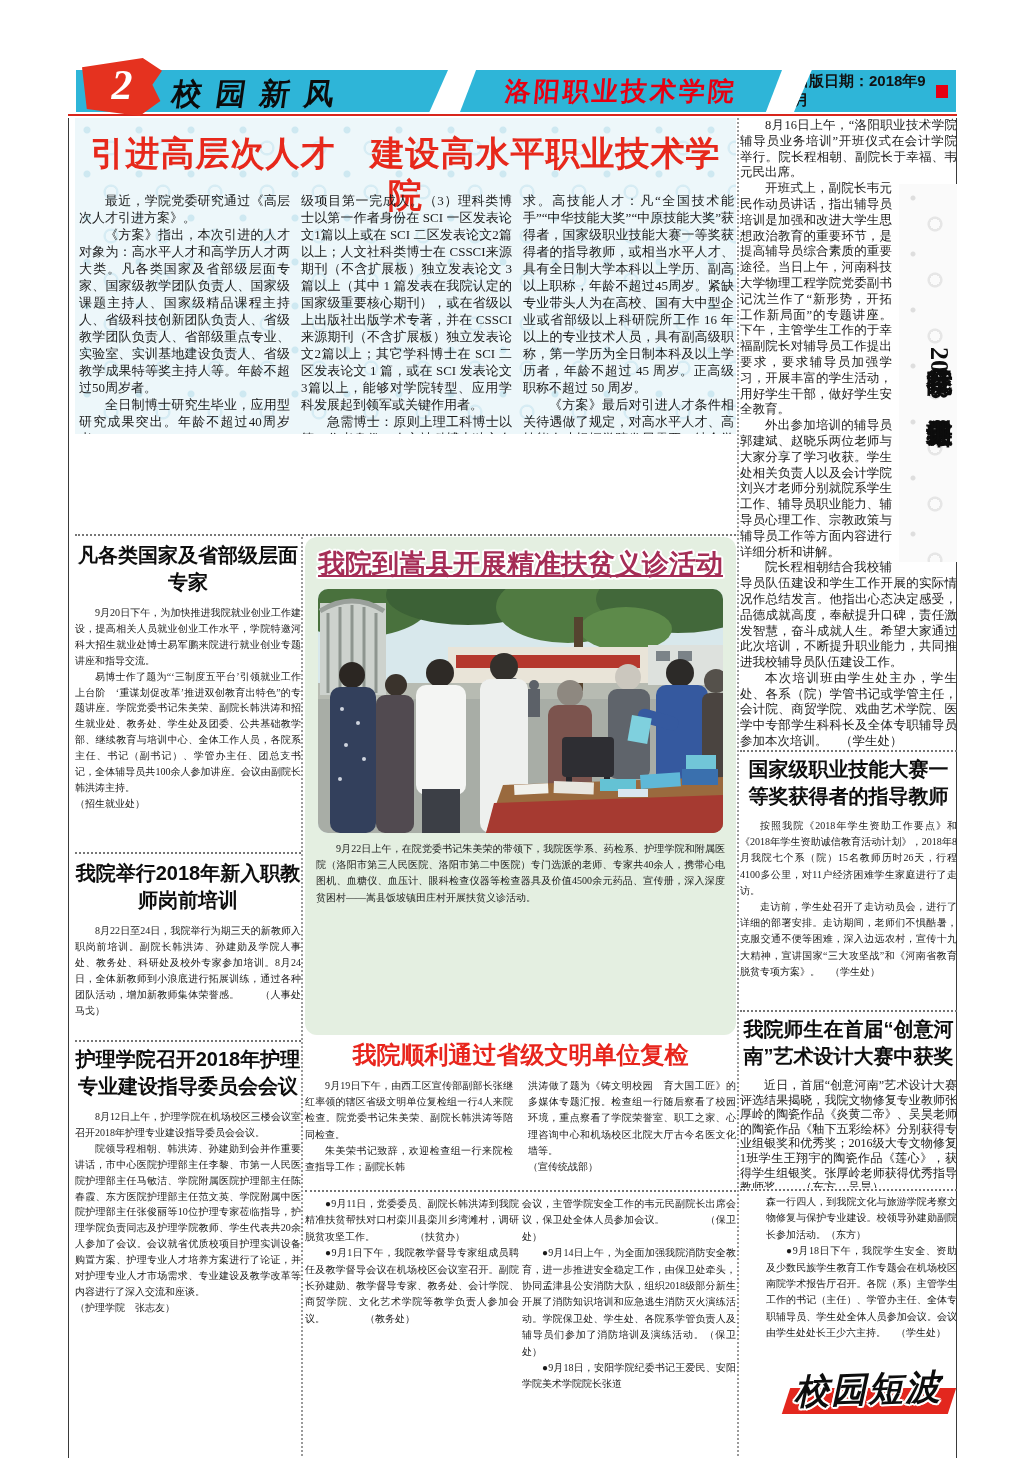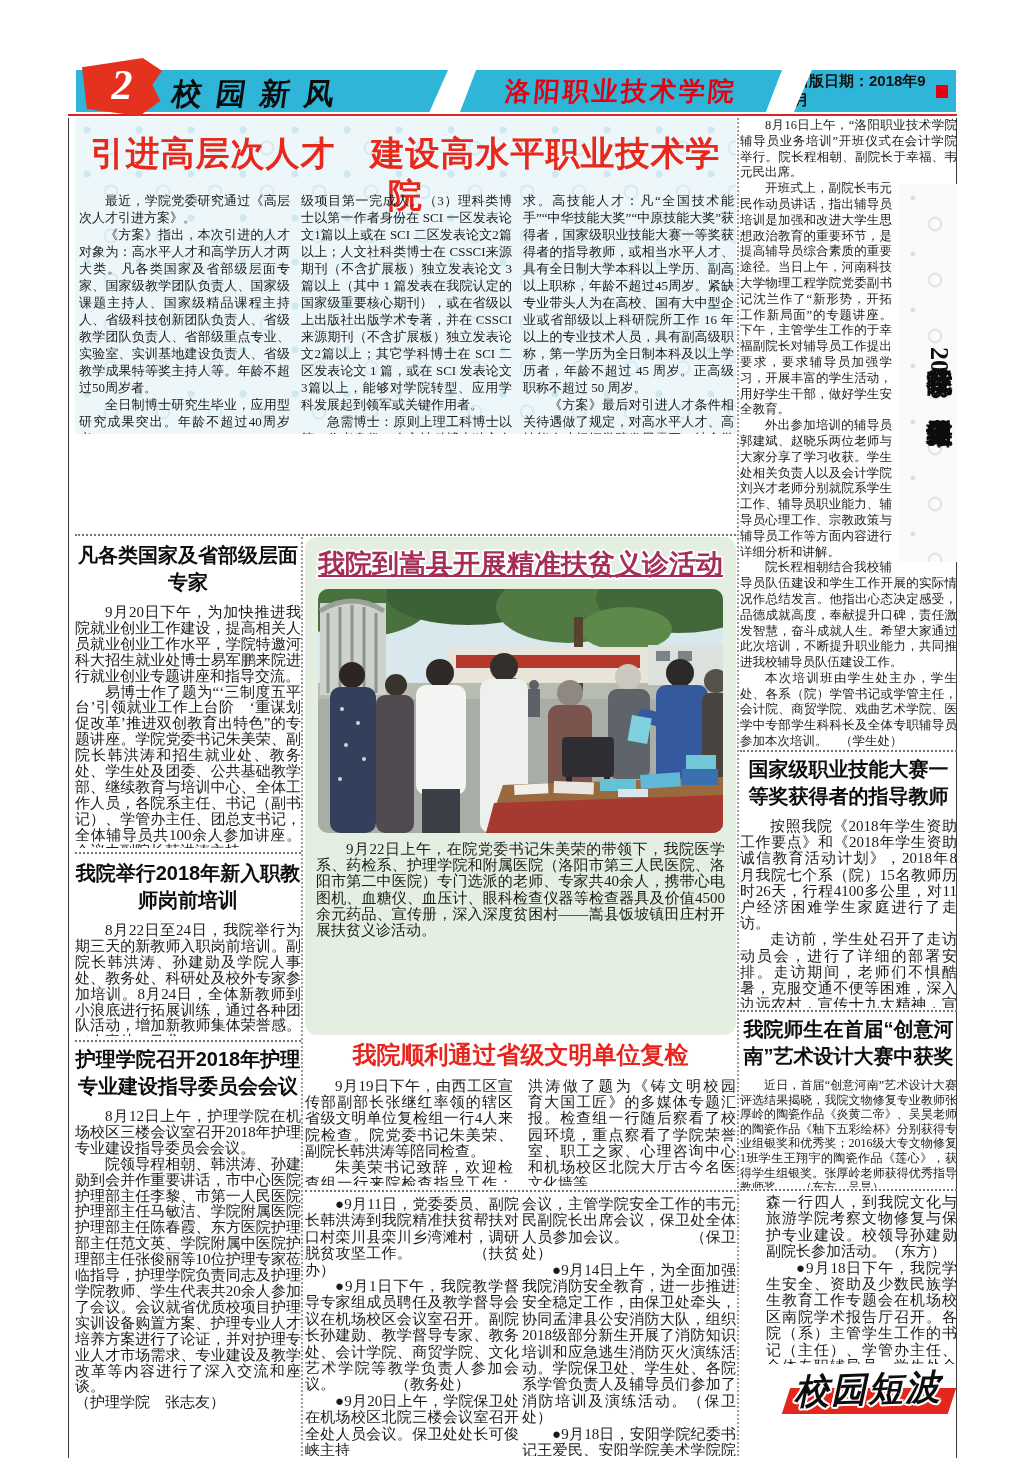--- a/index.html
+++ b/index.html
@@ -1,19 +1,19 @@
 <!DOCTYPE html>
 <html><head>
 <meta charset="utf-8">
 <title>校园新风 第2版</title>
 <style>
   html,body{margin:0;padding:0;background:#ffffff;}
   .page{position:relative;width:1024px;height:1468px;background:#fff;overflow:hidden;
         font-family:"Liberation Serif","DejaVu Serif",serif;color:#1a1a1a;}
-  .page p{margin:0;font-size:15px;line-height:16.2px;text-align:justify;}
+  .page p{margin:0;font-size:10px;line-height:16.2px;text-align:justify;}
   .ind{text-indent:2em;}
   .cont{text-indent:0;}
   .attr{text-align:right;font-family:"Liberation Serif","DejaVu Serif",serif;}
   .h-sans{font-family:"Liberation Sans","DejaVu Sans",sans-serif;font-weight:700;}
 
   
   .band{position:absolute;background:#2eb5d8;height:42px;top:70px;}
   .band-a{left:76px;width:372px;clip-path:polygon(0 0,100% 0,95% 100%,0 100%);}
   .band-b{left:460px;width:322px;clip-path:polygon(5% 0,100% 0,95% 100%,0 100%);
           display:flex;align-items:center;justify-content:center;}
@@ -302,21 +302,20 @@
       <p class="cont">洪涛做了题为《铸文明校园　育大国工匠》的多媒体专题汇报。检查组一行随后察看了校园环境，重点察看了学院荣誉室、职工之家、心理咨询中心和机场校区北院大厅古今名医文化墙等。</p>
       <p class="attr">（宣传统战部）</p>
     </div>
   </section>
 
   <div class="hsep" style="left:305px;top:1190px;width:431px;"></div>
 
   <div class="briefcol" id="briefs1">
     <p class="ind">●9月11日，党委委员、副院长韩洪涛到我院精准扶贫帮扶对口村栾川县栾川乡湾滩村，调研脱贫攻坚工作。　　　　（扶贫办）</p>
     <p class="ind">●9月1日下午，我院教学督导专家组成员聘任及教学督导会议在机场校区会议室召开。副院长孙建勋、教学督导专家、教务处、会计学院、商贸学院、文化艺术学院等教学负责人参加会议。　　　　（教务处）</p>
-    <p class="ind">●9月20日上午，学院保卫处在机场校区北院三楼会议室召开全处人员会议。保卫处处长可俊峡主持</p>
   </div>
   <div class="briefcol" id="briefs2">
     <p class="cont">会议，主管学院安全工作的韦元民副院长出席会议，保卫处全体人员参加会议。　　　　（保卫处）</p>
     <p class="ind">●9月14日上午，为全面加强我院消防安全教育，进一步推进安全稳定工作，由保卫处牵头，协同孟津县公安消防大队，组织2018级部分新生开展了消防知识培训和应急逃生消防灭火演练活动。学院保卫处、学生处、各院系学管负责人及辅导员们参加了消防培训及演练活动。（保卫处）</p>
     <p class="ind">●9月18日，安阳学院纪委书记王爱民、安阳学院美术学院院长张道</p>
   </div>
 
   <div class="vsep" style="left:301px;top:537px;height:919px;"></div>
   <div class="vsep" style="left:737px;top:118px;height:1338px;"></div>
   <div class="hsep" style="left:75px;top:534px;width:661px;"></div>

